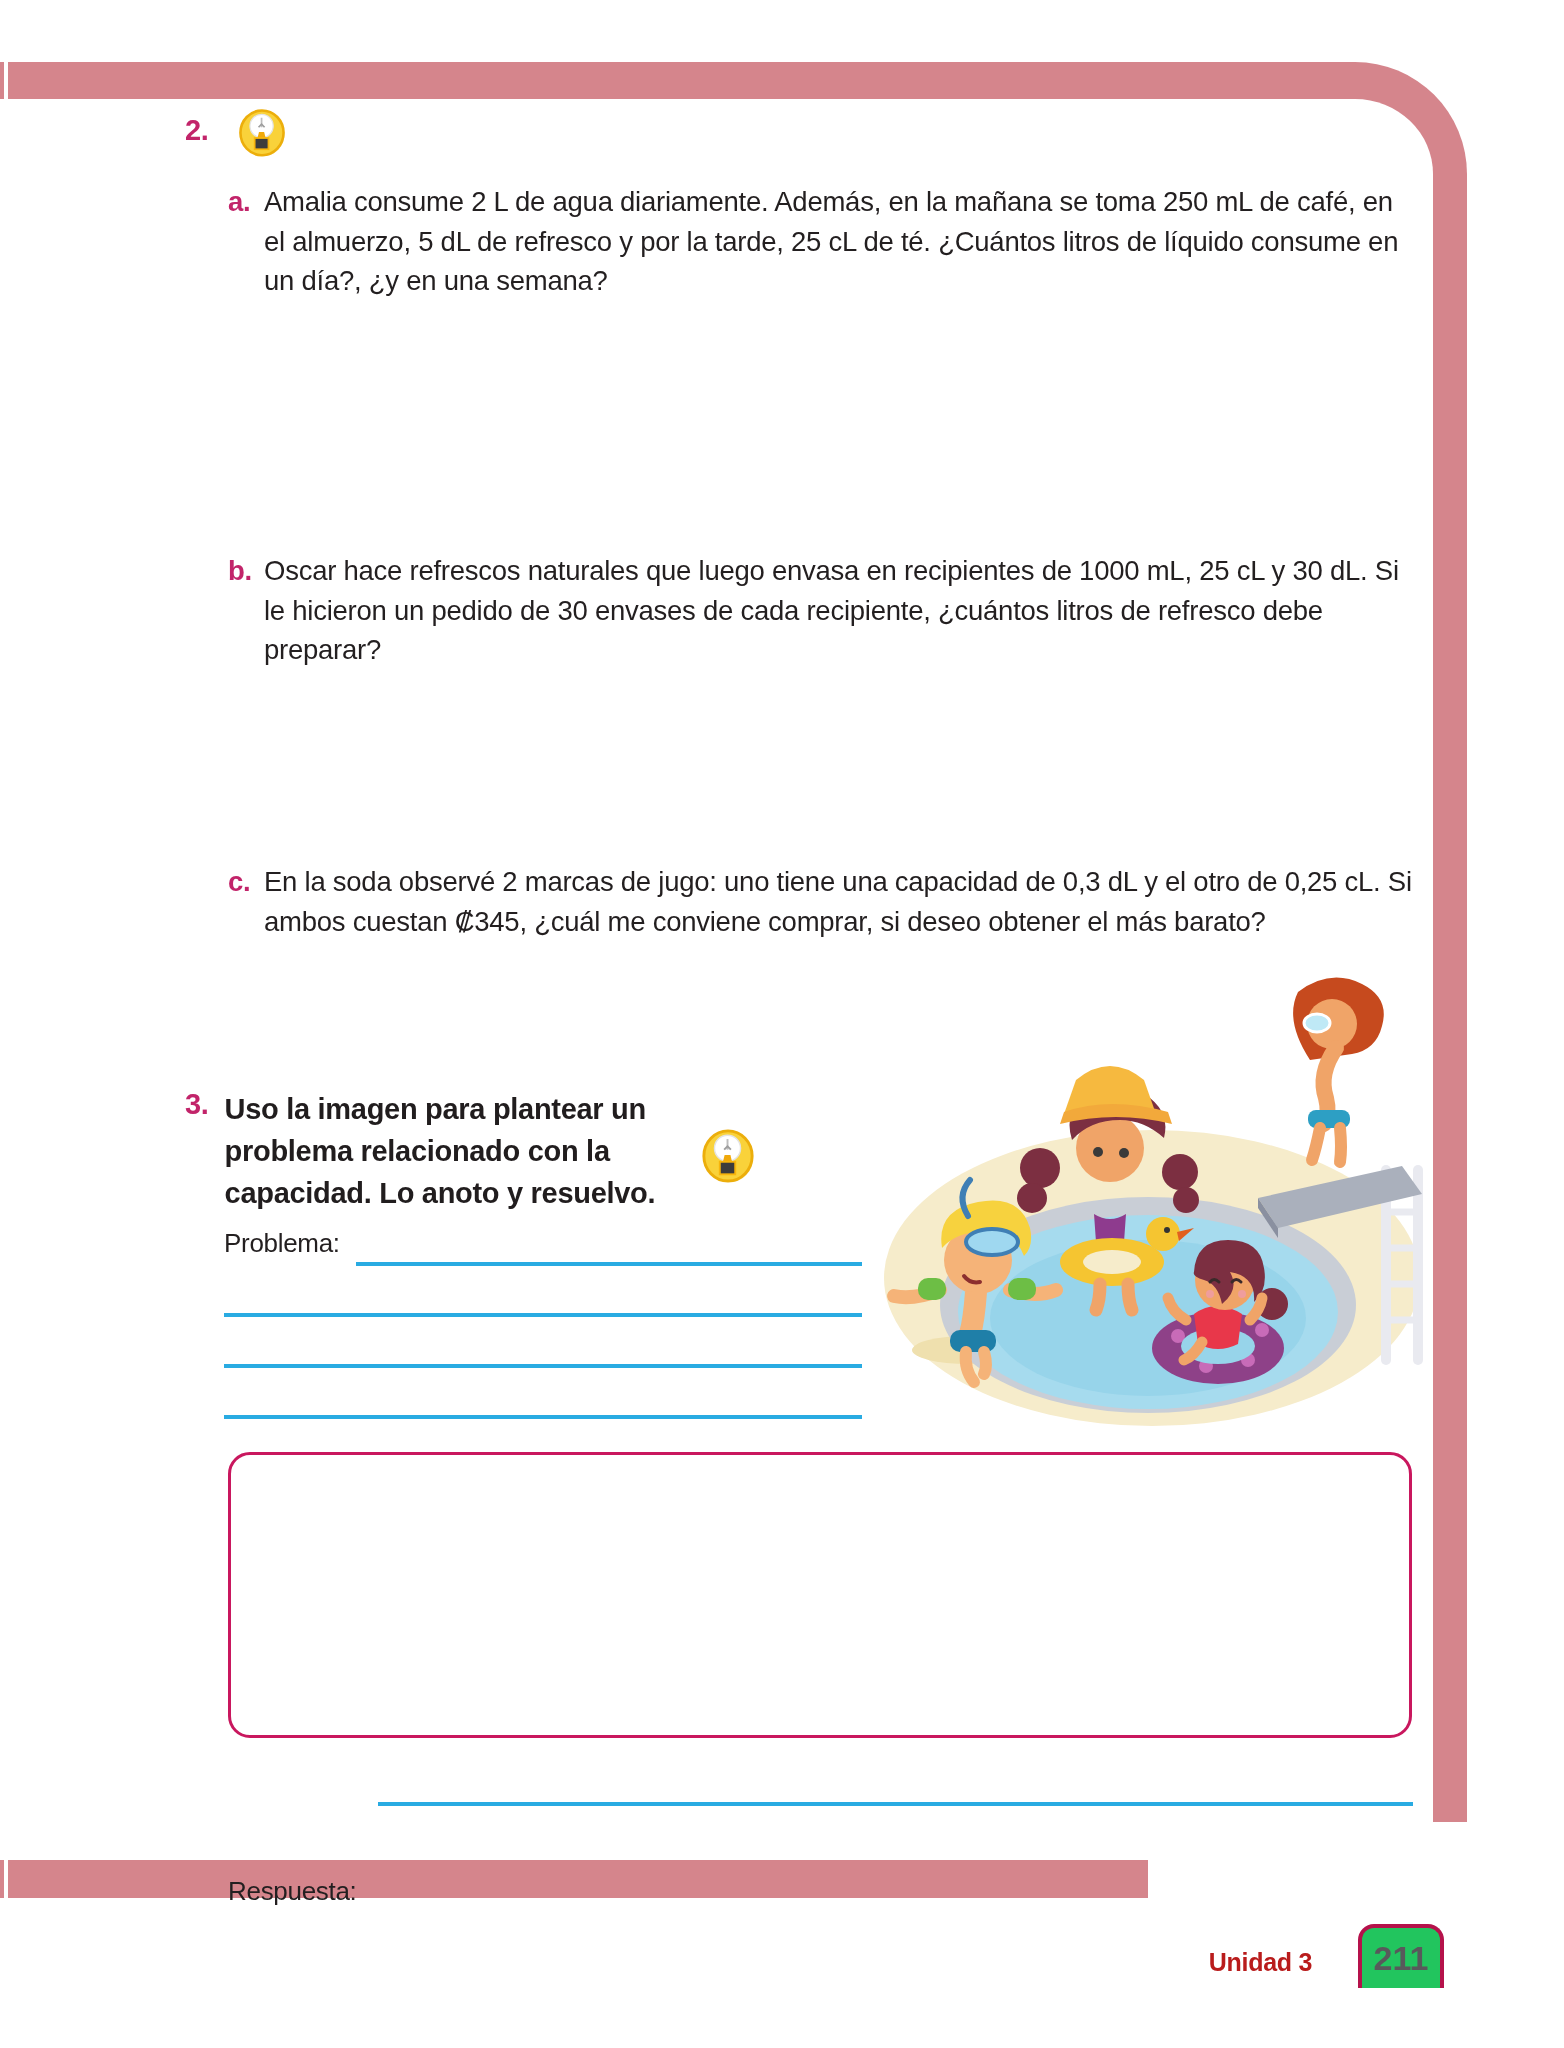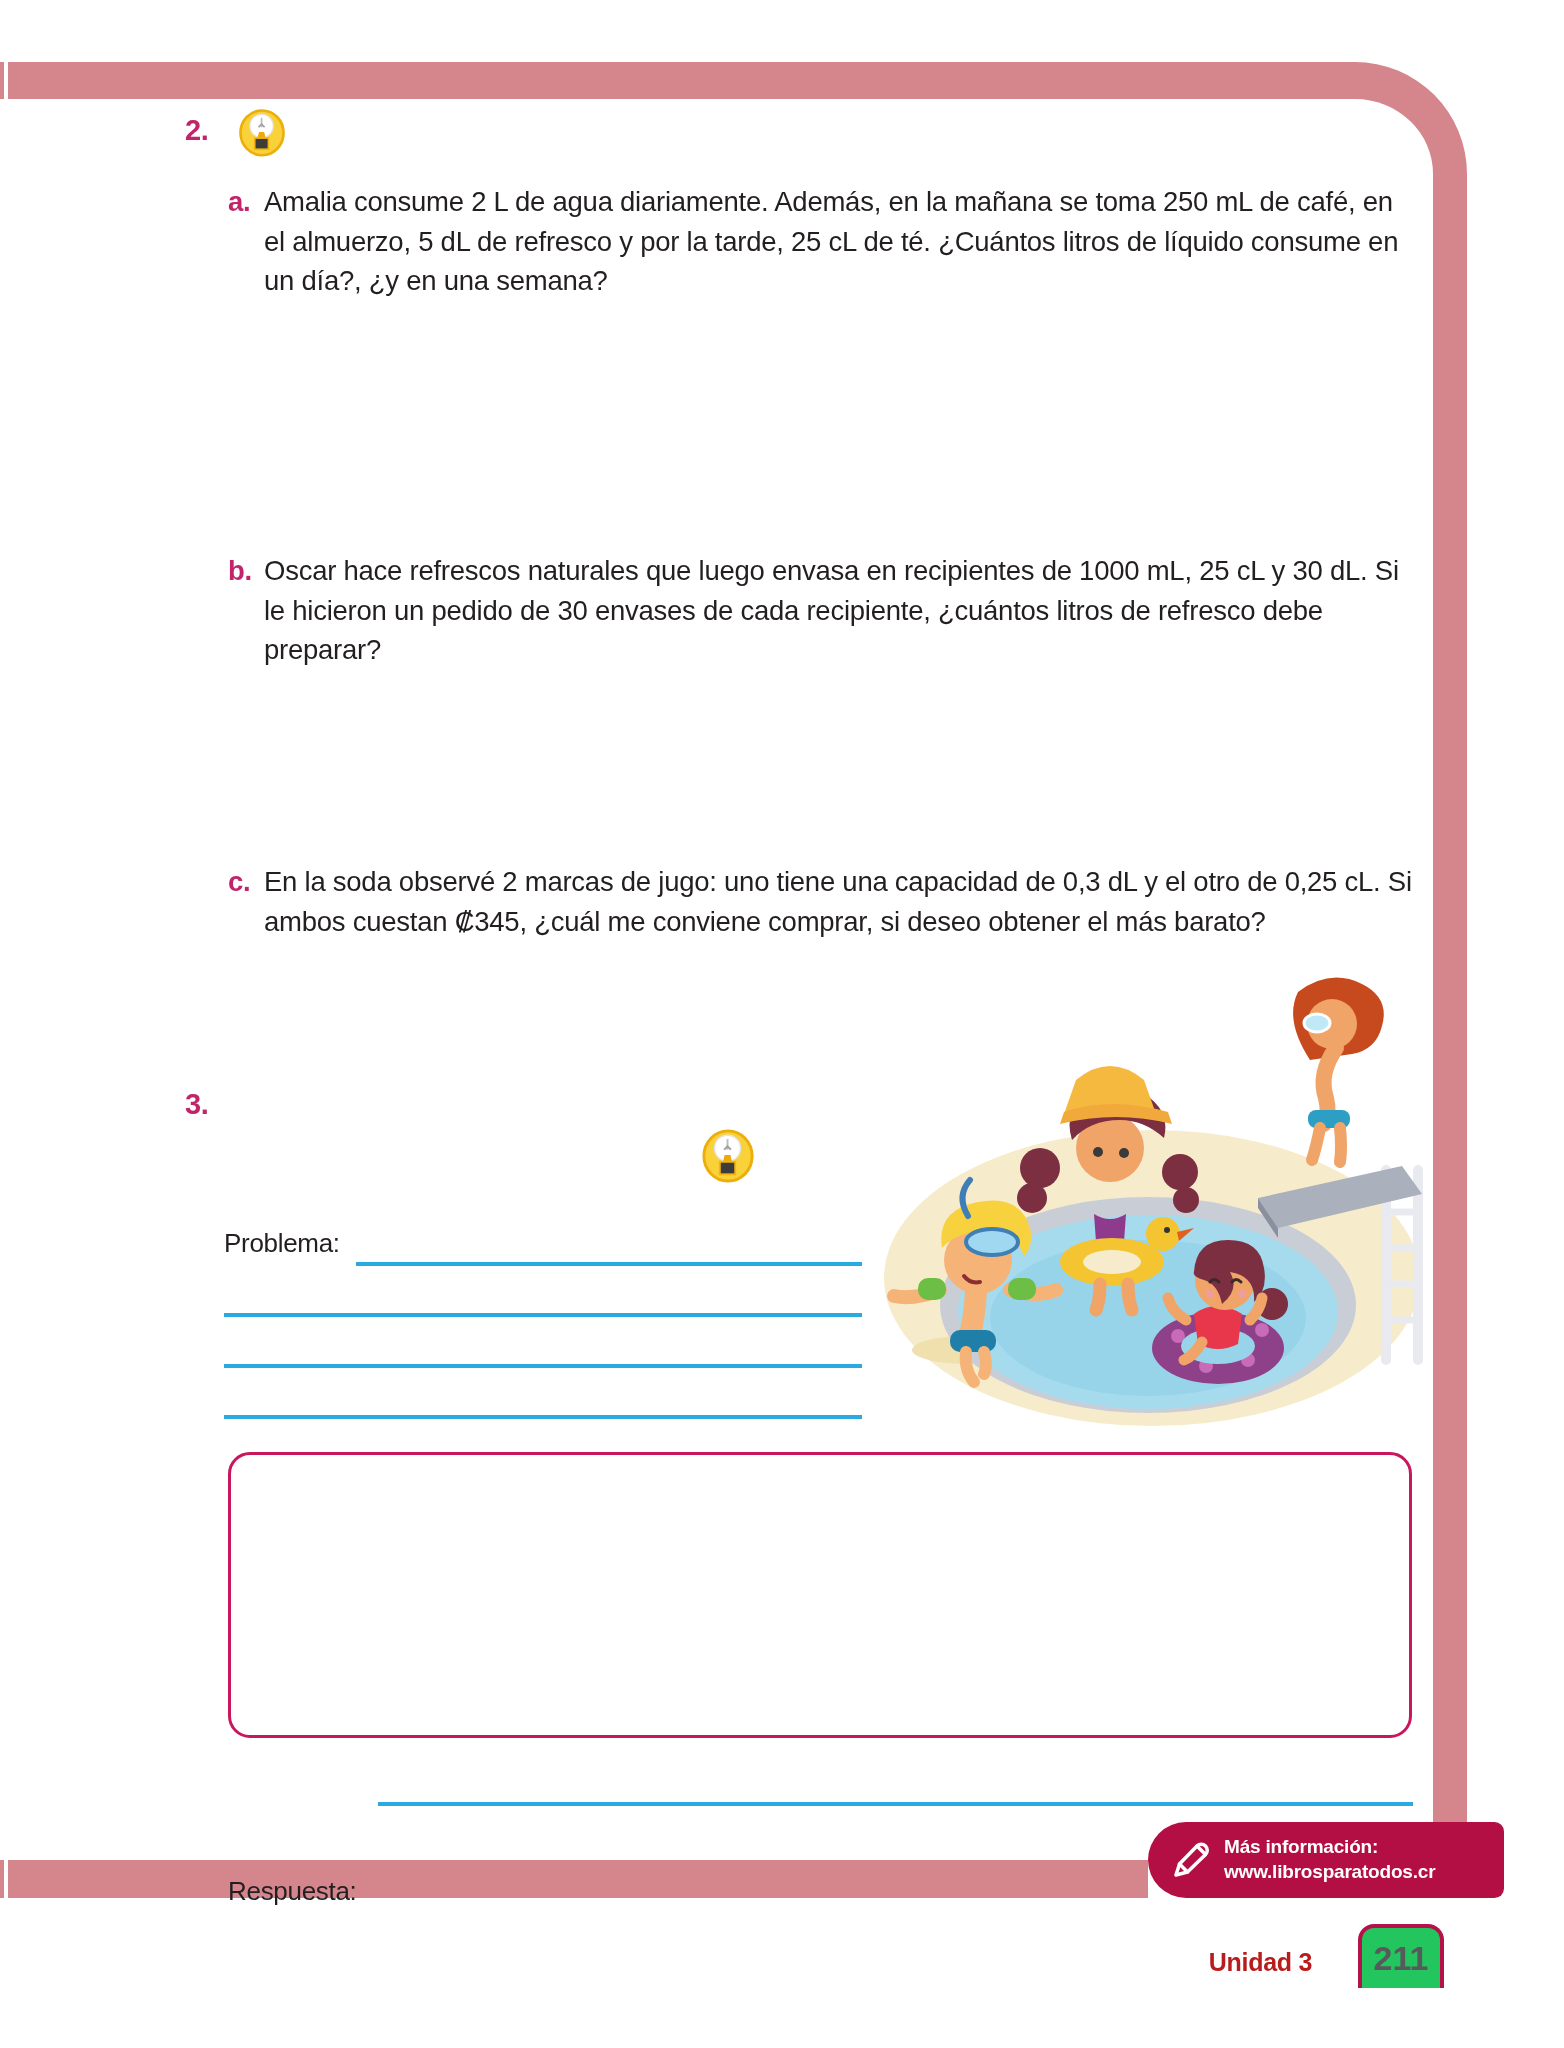--- a/index.html
+++ b/index.html
@@ -87,20 +87,21 @@
     <span class="ilabel">b.</span>
     <span class="itext">Oscar hace refrescos naturales que luego envasa en recipientes de 1000 mL, 25 cL y 30 dL. Si le hicieron un pedido de 30 envases de cada recipiente, ¿cuántos litros de refresco debe preparar?</span>
   </div>
   <div class="item" style="top:862px;">
     <span class="ilabel">c.</span>
     <span class="itext">En la soda observé 2 marcas de jugo: uno tiene una capacidad de 0,3 dL y el otro de 0,25 cL. Si ambos cuestan ₡345, ¿cuál me conviene comprar, si deseo obtener el más barato?</span>
   </div>
 
   <div class="hrow" style="left:185px;top:1088px;width:620px;">
     <span class="hnum">3.</span>
+    <span class="htxt" style="width:508px;line-height:1.45;">Uso la imagen para plantear un problema relacionado con la capacidad. Lo anoto y resuelvo.</span>
   </div>
   <span style="position:absolute;left:700px;top:1126px;">
     <svg width="56" height="58" viewBox="0 0 58 60">
       <ellipse cx="31" cy="33" rx="24" ry="25" fill="#e9c53a" opacity=".55"></ellipse>
       <ellipse cx="29" cy="31" rx="25" ry="26" fill="#f9d23a" stroke="#ecae0b" stroke-width="3"></ellipse>
       <circle cx="28.5" cy="23" r="13.5" fill="#ffffff" stroke="#e3e3e3" stroke-width="1.5"></circle>
       <path d="M28.5 13.5 v11" stroke="#bdbdbd" stroke-width="2"></path>
       <path d="M25 24.5 l3.5 -3.5 l3.5 3.5" stroke="#9e9e9e" stroke-width="2" fill="none"></path>
       <polygon points="25.5,30 31.5,30 33.5,38 23.5,38" fill="#f0a90b"></polygon>
       <rect x="20.5" y="37" width="16" height="13" fill="#3c3c3c" stroke="#f7b50c" stroke-width="2"></rect>
@@ -204,34 +205,19 @@
         <path d="M322 382 q-8 14 -18 18" stroke="#f0a468" stroke-width="11" stroke-linecap="round" fill="none"></path>
       </g>
     </svg>
   </div>
 
   <div class="answer-box"></div>
 
   <div class="wlabel" style="left:228px;top:1876px;">Respuesta:</div>
   <div class="wline" style="left:378px;top:1802px;width:1035px;"></div>
 
-  <div class="info-badge">
-    <span>
-      <svg width="48" height="48" viewBox="0 0 48 48">
-        <g stroke="#ffffff" stroke-width="3.5" fill="none" stroke-linecap="round" stroke-linejoin="round">
-          <path d="M12 41 l3.5 -11 L33 12 a6 6 0 0 1 8.5 8.5 L23.5 38 z"></path>
-          <path d="M33 12 l8.5 8.5"></path>
-          <path d="M15.5 30 l8 8"></path>
-        </g>
-      </svg>
-    </span>
-    <span class="lines">
-      <div>Más información:</div>
-      <div>www.librosparatodos.cr</div>
-    </span>
-  </div>
 
   <div class="unit-label">Unidad 3</div>
   <div class="page-box">
     <span>211</span>
   </div>
 
 </div>
 
 </body></html>

